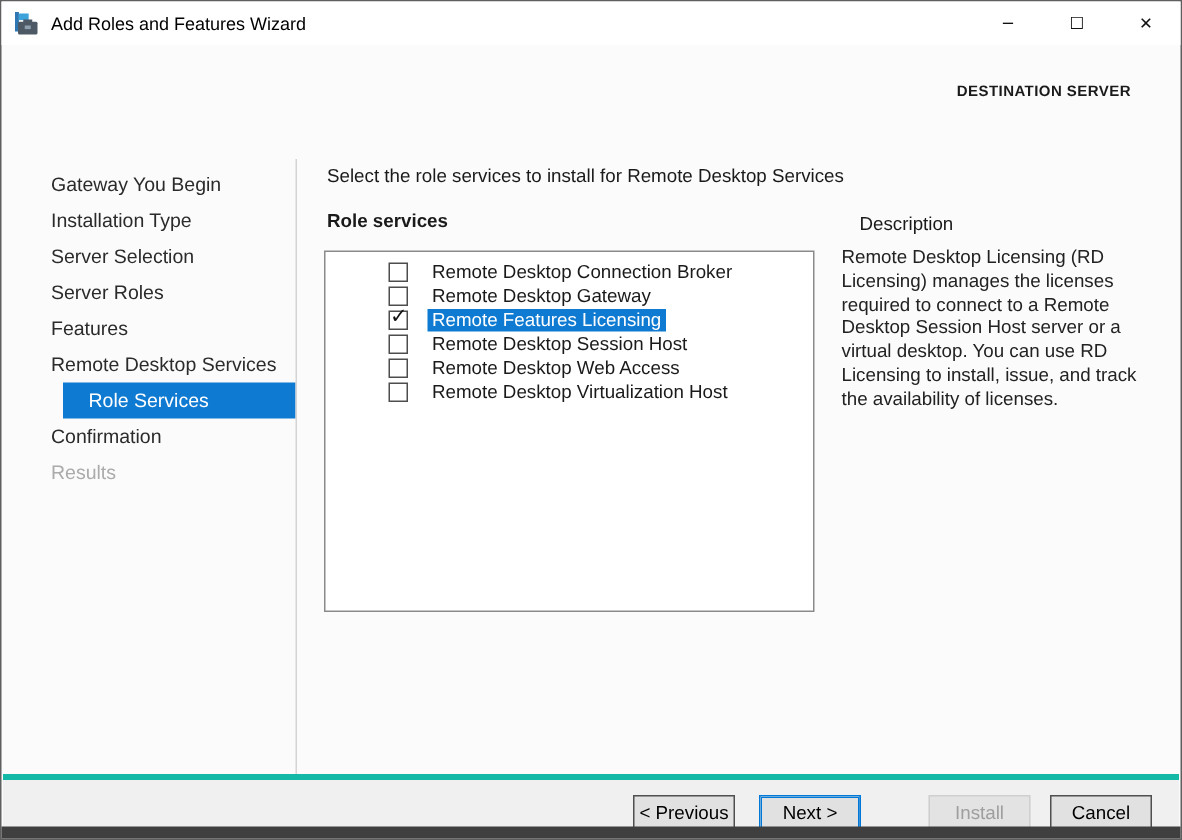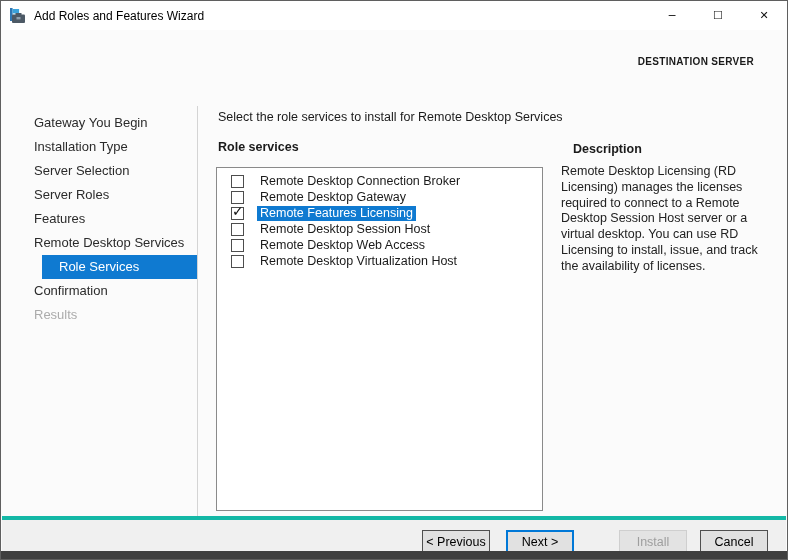--- a/index.html
+++ b/index.html
@@ -65,44 +65,44 @@
   
   .instruction {
     position: absolute; left: 217px; top: 109px;
     font-size: 12.5px; color: #1a1a1a;
   }
   .list-label {
     position: absolute; left: 217px; top: 139px;
     font-size: 12.5px; font-weight: 700; color: #1a1a1a;
   }
   .listbox {
-    position: absolute; left: 215px; top: 166px; width: 327px; height: 344px;
+    position: absolute; left: 215px; top: 166px; width: 327px; height: 241px;
     background: #ffffff; border: 1px solid #8a8a8a;
-    padding-top: 5px; overflow: hidden;
+    padding-top: 5px; overflow: hidden; padding-left: 28px;
   }
   .svc-row {
     height: 16px; display: flex; align-items: center;
     padding-left: 14px; font-size: 12.5px; white-space: nowrap;
   }
   .checkbox {
     width: 13px; height: 13px; flex: 0 0 auto;
     border: 1px solid #4d4d4d; background: #ffffff;
     position: relative; margin-right: 13px;
   }
   .checkbox .check {
     position: absolute; left: 0px; top: -4px;
     font-size: 14px; font-weight: 700; color: #111;
     font-family: "DejaVu Sans", sans-serif; line-height: 14px;
   }
   .svc-label { padding: 0 3px; line-height: 15px; }
   .svc-row.selected .svc-label { background: var(--accent, #0f7ad1); color: #ffffff; }
   
   .desc-title {
     position: absolute; left: 560px; top: 141px;
-    font-size: 12.5px; font-weight: 700; color: #1a1a1a; padding-left: 12px;
+    font-size: 12.5px; font-weight: 400; color: #1a1a1a; padding-left: 12px;
   }
   .desc-body {
     position: absolute; left: 560px; top: 163px; width: 214px;
     font-size: 12.5px; line-height: 15.8px; color: #222;
   }
   
   .footer {
     position: absolute; left: 1px; right: 1px; top: 515px; height: 37px;
     background: #f0f0f0; border-top: 4px solid #14b8a6;
   }

